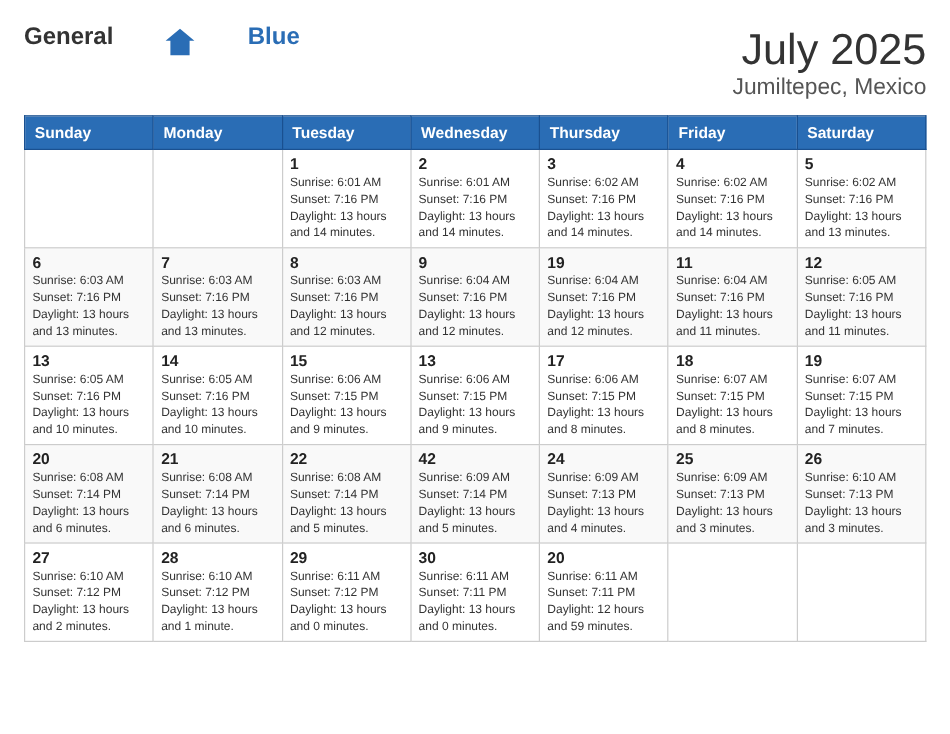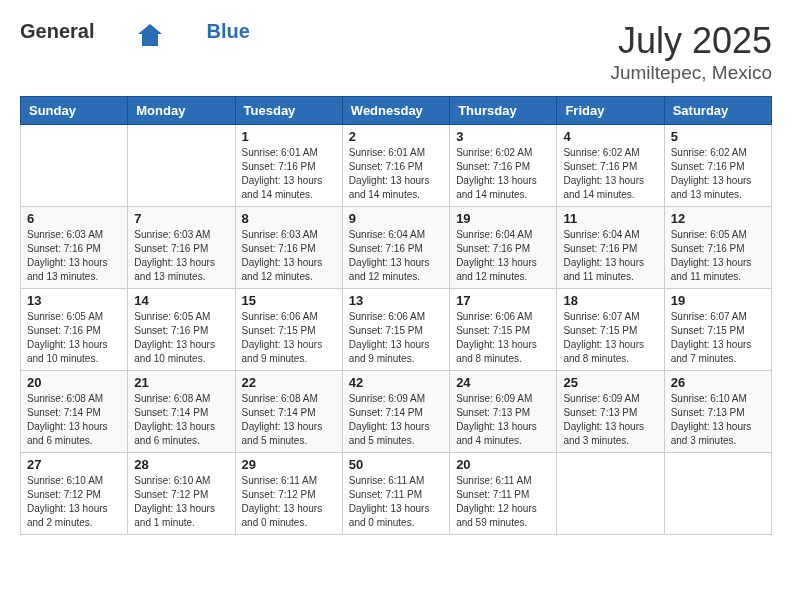--- a/index.html
+++ b/index.html
@@ -318,21 +318,21 @@
 and 1 minute.</div>
         </td>
         <td>
           <span class="day-number">29</span>
           <div class="day-info" style="white-space: pre-line;">Sunrise: 6:11 AM
 Sunset: 7:12 PM
 Daylight: 13 hours
 and 0 minutes.</div>
         </td>
         <td>
-          <span class="day-number">50</span>
+          <span class="day-number">30</span>
           <div class="day-info" style="white-space: pre-line;">Sunrise: 6:11 AM
 Sunset: 7:11 PM
 Daylight: 13 hours
 and 0 minutes.</div>
         </td>
         <td>
           <span class="day-number">20</span>
           <div class="day-info" style="white-space: pre-line;">Sunrise: 6:11 AM
 Sunset: 7:11 PM
 Daylight: 12 hours

